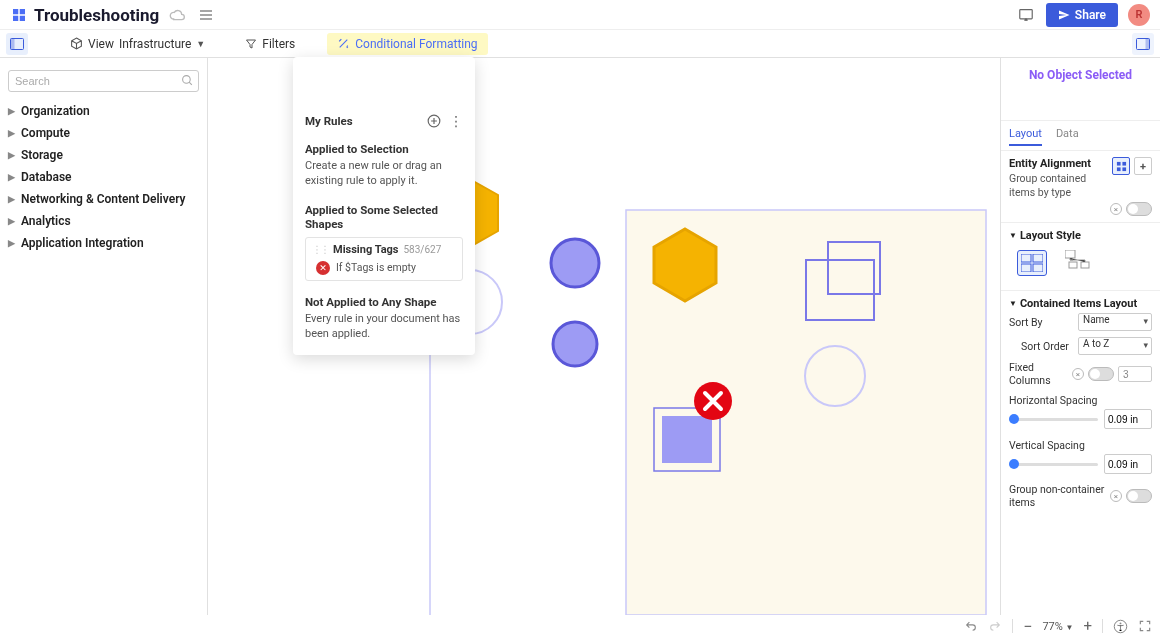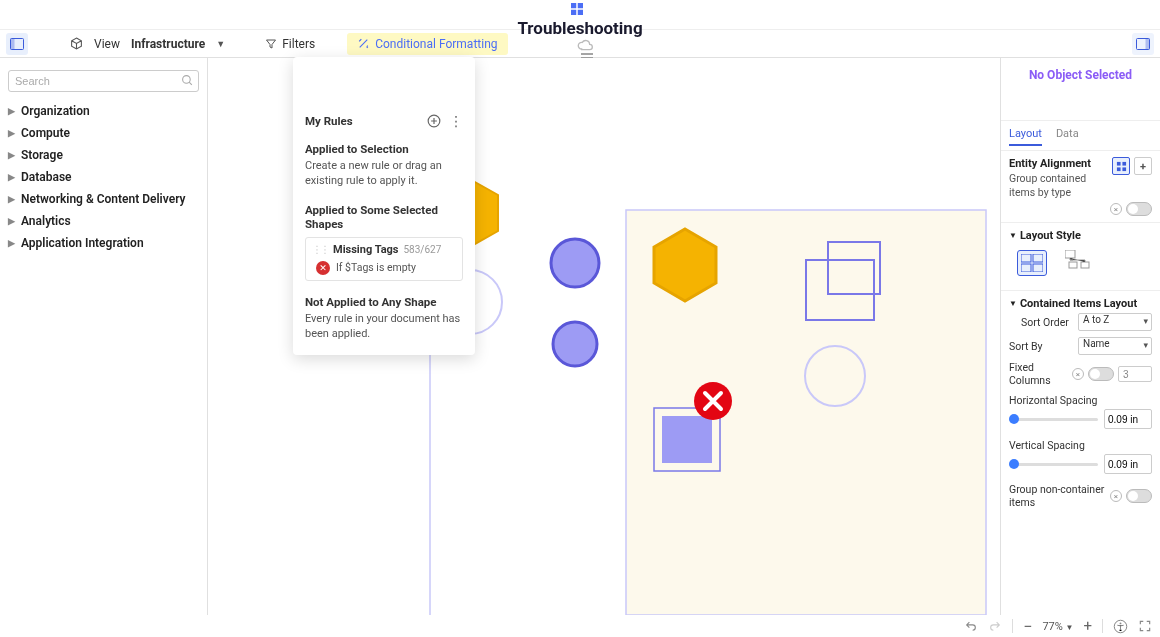--- a/index.html
+++ b/index.html
@@ -1,34 +1,34 @@
 <!DOCTYPE html>
 <html><head>
 <meta charset="utf-8">
 <style>
   * { box-sizing: border-box; margin: 0; padding: 0; }
   body { font-family: -apple-system, BlinkMacSystemFont, "Segoe UI", Roboto, Arial, sans-serif; font-size: 12px; color: #333; background: #fff; width: 1160px; height: 637px; overflow: hidden; position: relative; }
   
   
-  .header { height: 30px; display: flex; align-items: center; padding: 0 10px; border-bottom: 1px solid #eee; flex-direction: column; }
+  .header { height: 30px; display: flex; align-items: center; padding: 0 10px; border-bottom: 1px solid #eee; }
   .logo-icon { width: 18px; height: 18px; margin-right: 6px; display: flex; align-items: center; justify-content: center; }
   .doc-title { font-size: 17px; font-weight: 700; color: #1a1a2e; }
   .cloud-icon { margin-left: 10px; color: #aaa; }
   .menu-icon { margin-left: 14px; color: #888; cursor: pointer; }
   .header-spacer { flex: 1; }
   .present-icon { margin-right: 12px; color: #666; }
   .share-btn { background: #3b5bdb; color: #fff; padding: 5px 12px; border-radius: 3px; display: flex; align-items: center; gap: 5px; font-size: 12px; font-weight: 600; cursor: pointer; }
   .avatar { width: 22px; height: 22px; border-radius: 50%; background: #f28b82; color: #b33; display: flex; align-items: center; justify-content: center; font-weight: 600; margin-left: 10px; font-size: 11px;}
   
   
   .toolbar { height: 28px; display: flex; align-items: center; padding: 0 6px; border-bottom: 1px solid #e0e0e0; gap: 8px; }
   .panel-toggle { width: 22px; height: 22px; border-radius: 3px; background: #e8effc; display: flex; align-items: center; justify-content: center; cursor: pointer; color:#3b5bdb;}
   .panel-toggle.right { background: #eef3fd; }
-  .view-btn { display: flex; align-items: center; gap: 11px; padding: 3px 6px; cursor: pointer; font-size: 12px; color:#333; }
-  .view-bold { font-weight:700; }
+  .view-btn { display: flex; align-items: center; gap: 5px; padding: 3px 6px; cursor: pointer; font-size: 12px; color:#333; }
+  .view-bold { font-weight:400; }
   .filters-btn { display: flex; align-items: center; gap: 5px; padding: 3px 6px; cursor: pointer; font-size:12px; color:#333; margin-left: 20px;}
   .cf-btn { display: flex; align-items: center; gap: 5px; padding: 4px 10px; background: #fef9c3; border-radius: 3px; color: #4c6ef5; font-size: 12px; cursor: pointer; margin-left: 18px;}
   .toolbar-spacer { flex:1; }
   
   
   .main { display: flex; height: calc(637px - 30px - 28px - 22px); position: relative; }
   
   
   .left-sidebar { width: 208px; border-right: 1px solid #e0e0e0; padding: 6px 8px; }
   .side-tabs { display: flex; gap: 16px; padding: 2px 2px 6px 2px; }
@@ -300,26 +300,26 @@
             </svg>
         </div>
       </div>
     </div>
     <div class="section" style="border-bottom:none;">
       <div class="section-title">
           <span style="font-size:8px;">▼</span>
           <span>Contained Items Layout</span>
         </div>
       <div class="form-row">
+        <span>Sort By</span>
+        <div class="select"><span>Name</span></div>
+      </div>
+      <div class="form-row">
         <span style="margin-left:12px;">Sort Order</span>
         <div class="select"><span>A to Z</span></div>
-      </div>
-      <div class="form-row">
-        <span>Sort By</span>
-        <div class="select"><span>Name</span></div>
       </div>
       <div class="form-row">
         <span>Fixed Columns</span>
         <div style="display:flex;align-items:center;gap:4px;">
           <span class="toggle-x">×</span>
           <span class="toggle">
               <span class="knob"></span>
             </span>
           <input class="num-input" value="3" style="">
         </div>

